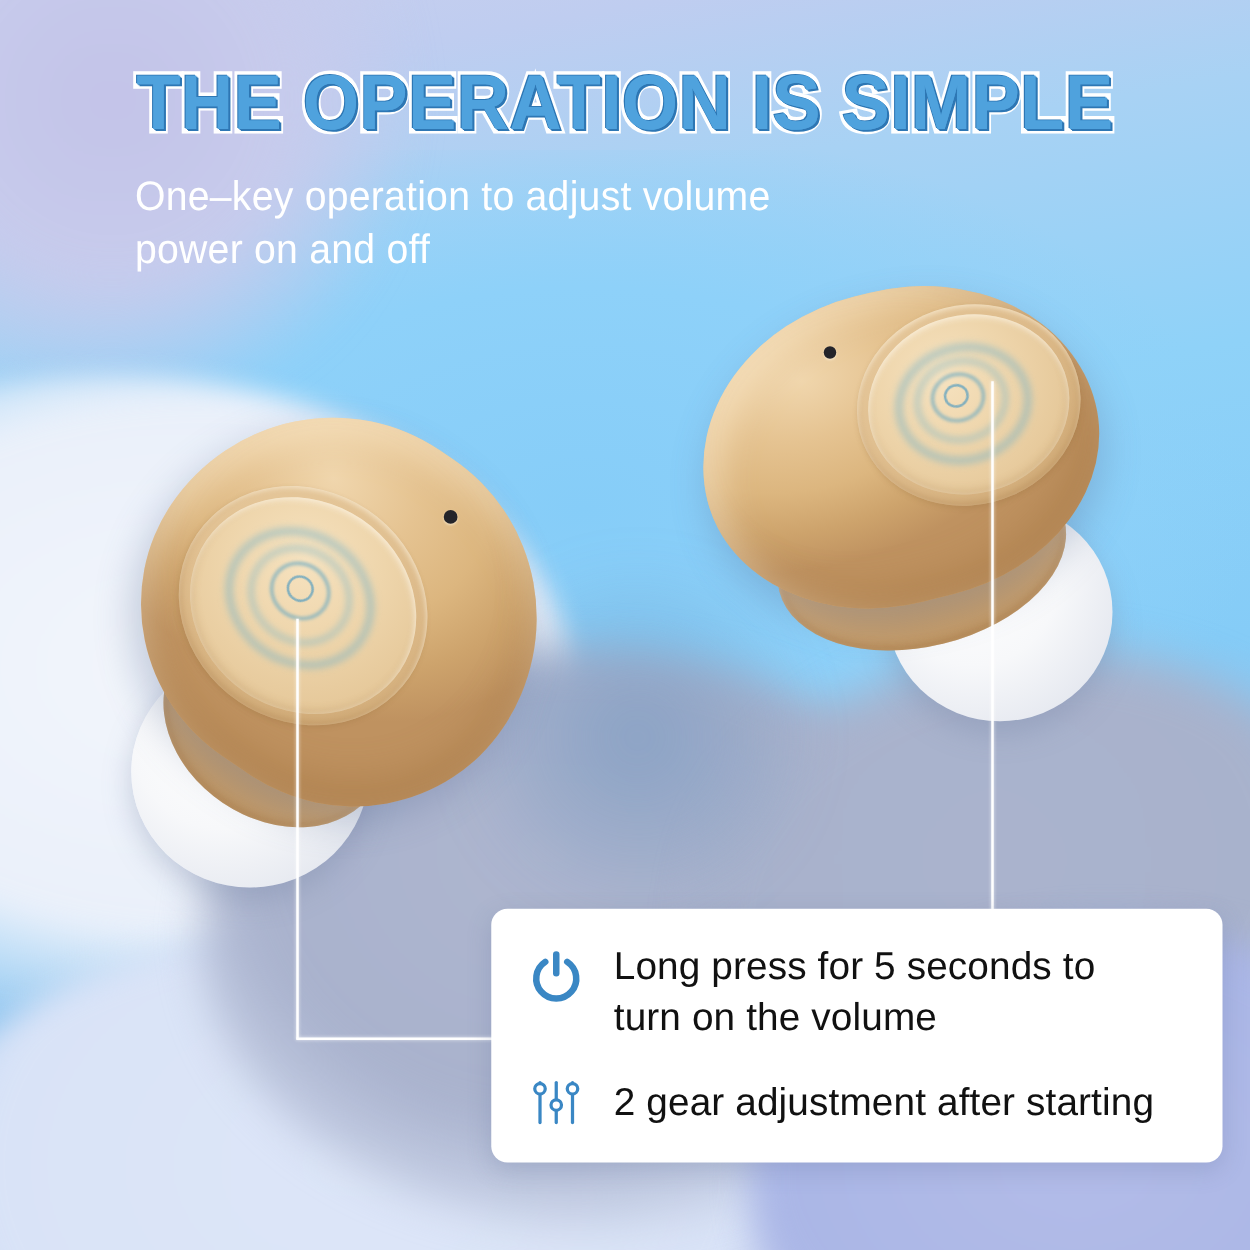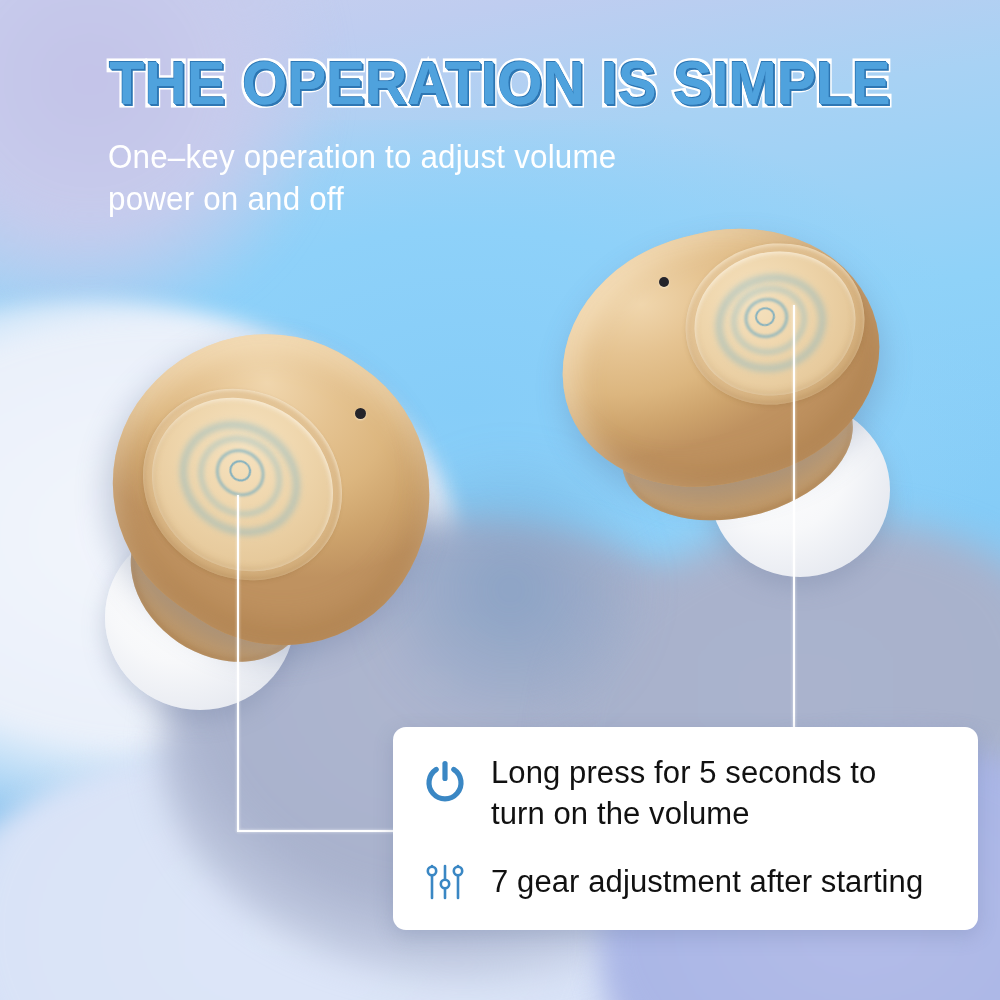--- a/index.html
+++ b/index.html
@@ -339,18 +339,18 @@
           <g fill="none" stroke="#3a87c4" stroke-width="2.6" stroke-linecap="round">
             <line x1="8" y1="6" x2="8" y2="38"></line>
             <line x1="21" y1="6" x2="21" y2="38"></line>
             <line x1="34" y1="6" x2="34" y2="38"></line>
             <circle cx="8" cy="11" r="4.2" fill="#ffffff"></circle>
             <circle cx="21" cy="24" r="4.2" fill="#ffffff"></circle>
             <circle cx="34" cy="11" r="4.2" fill="#ffffff"></circle>
           </g>
         </svg>
       </span>
-      <span class="row-text">7 gear adjustment after starting</span>
+      <span class="row-text">2 gear adjustment after starting</span>
     </div>
 
   </div>
 
 </div>
 
 </body></html>

